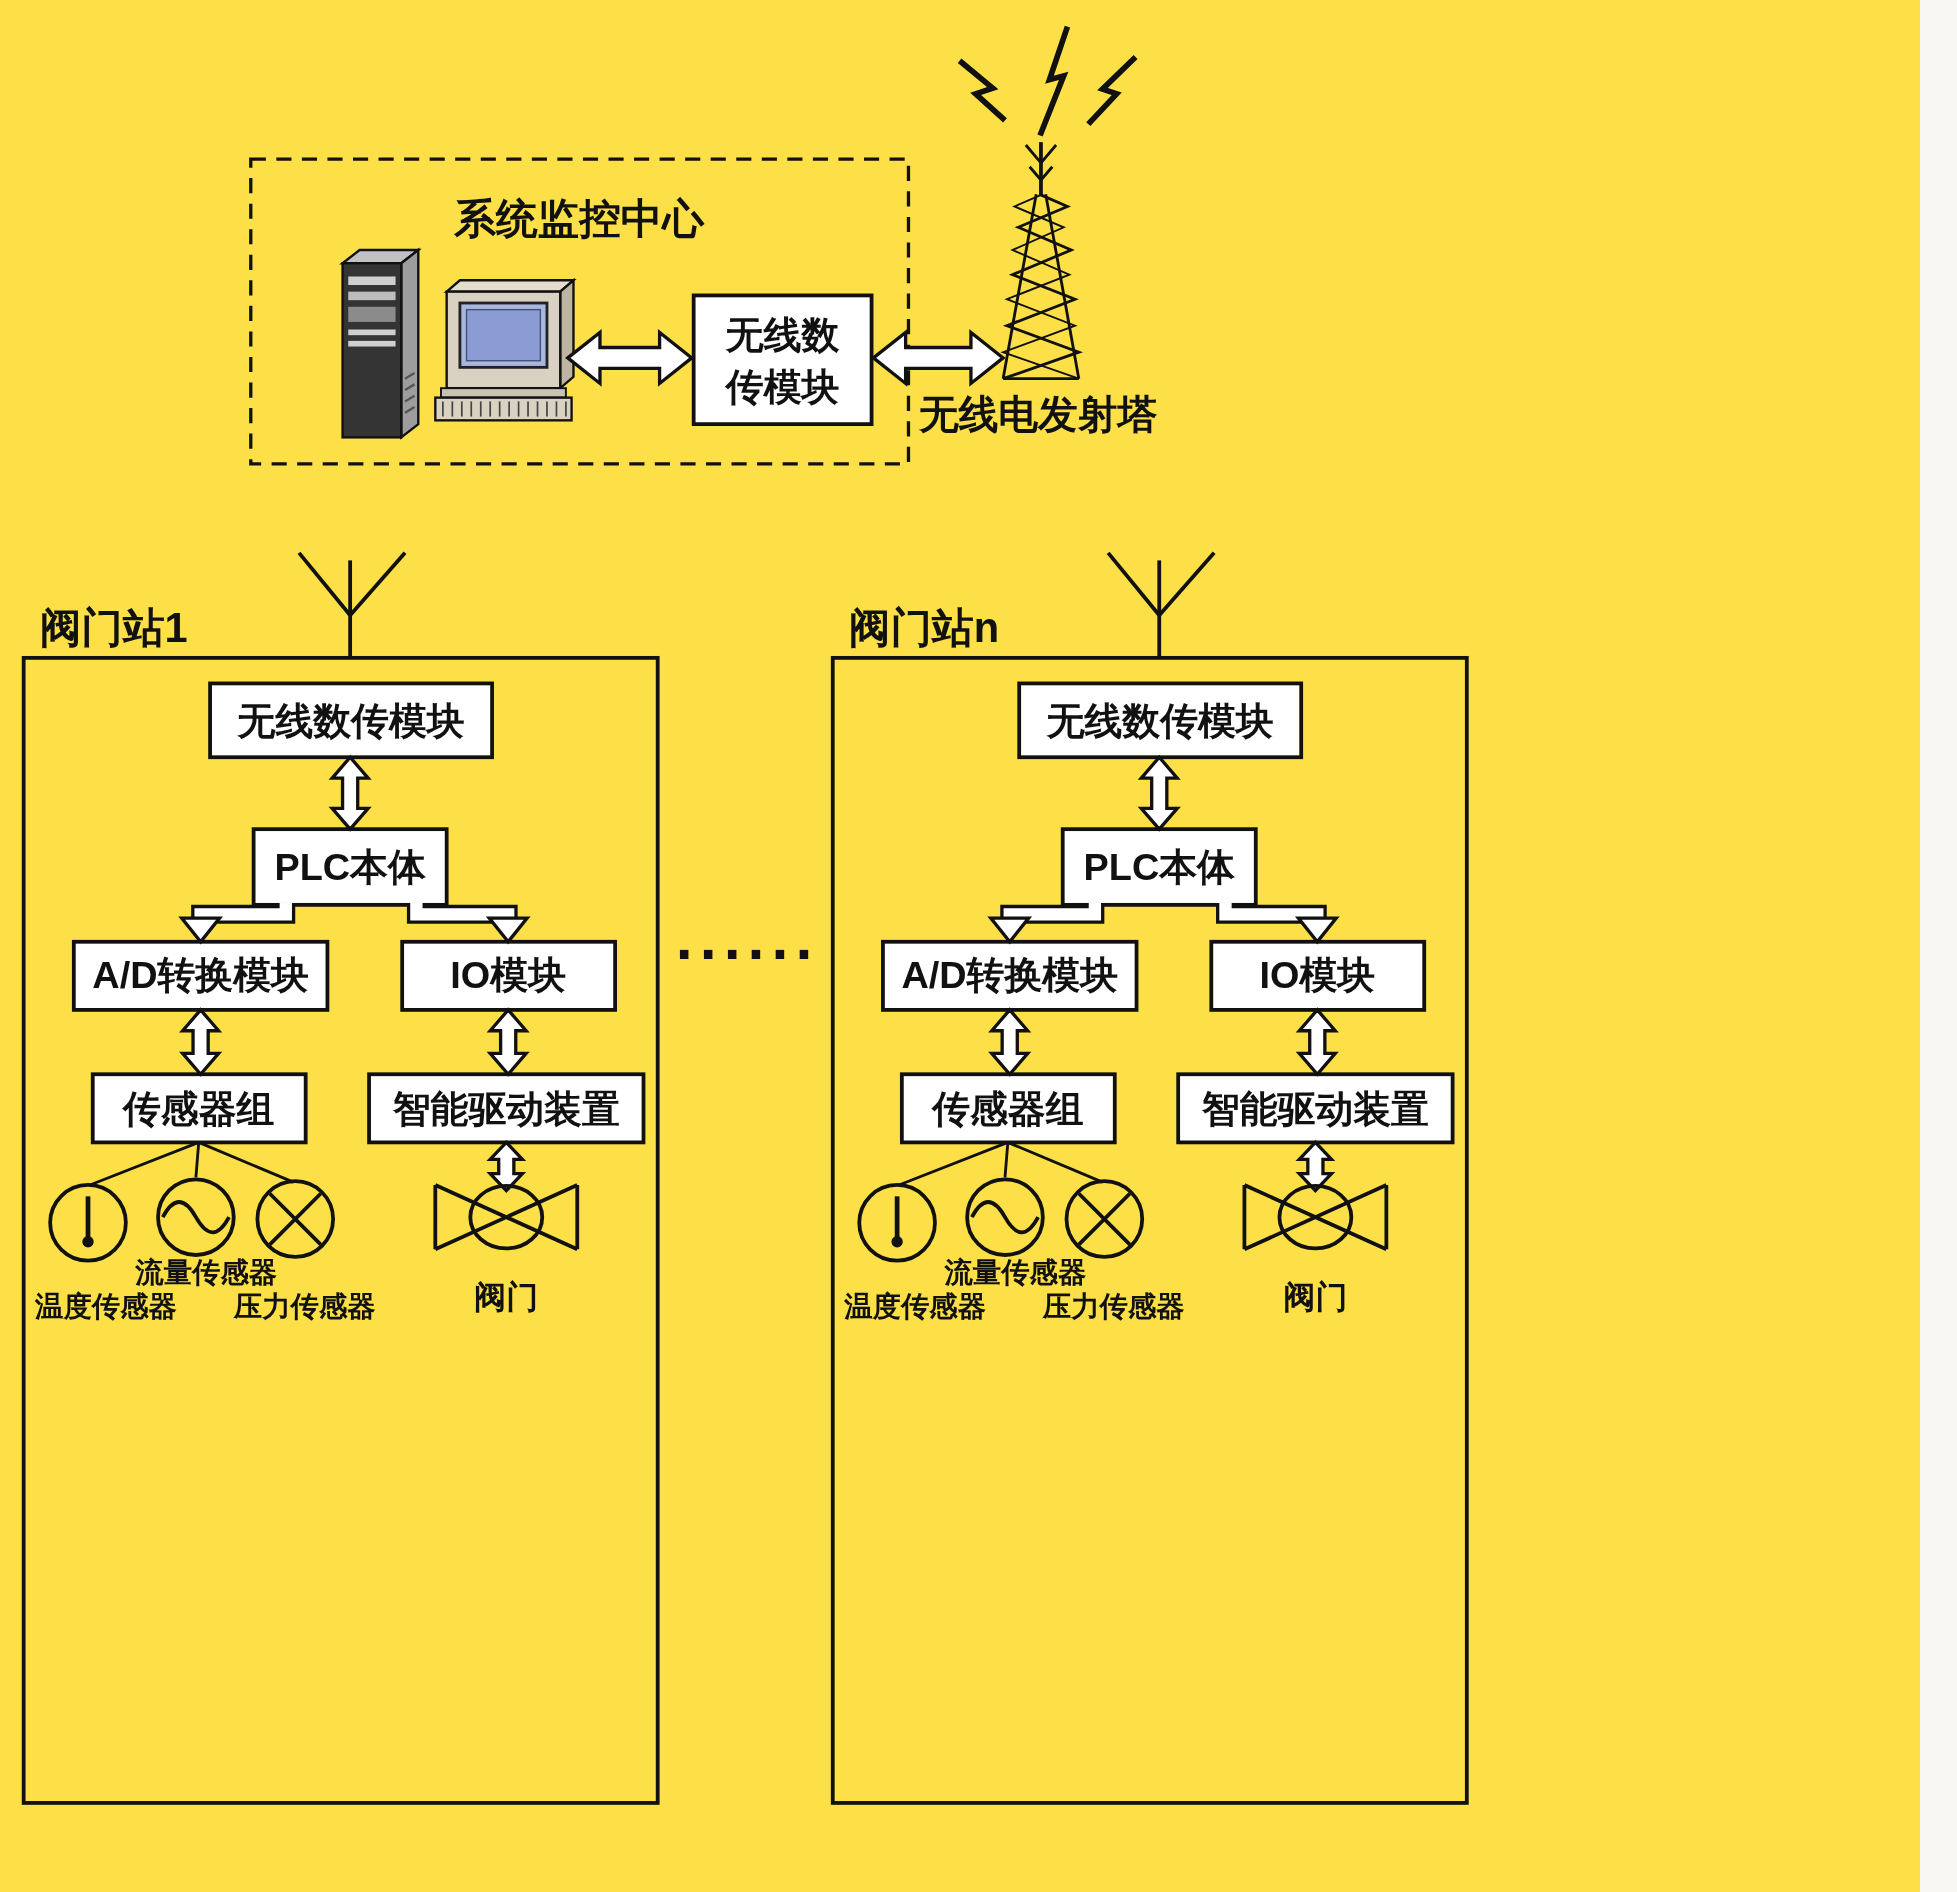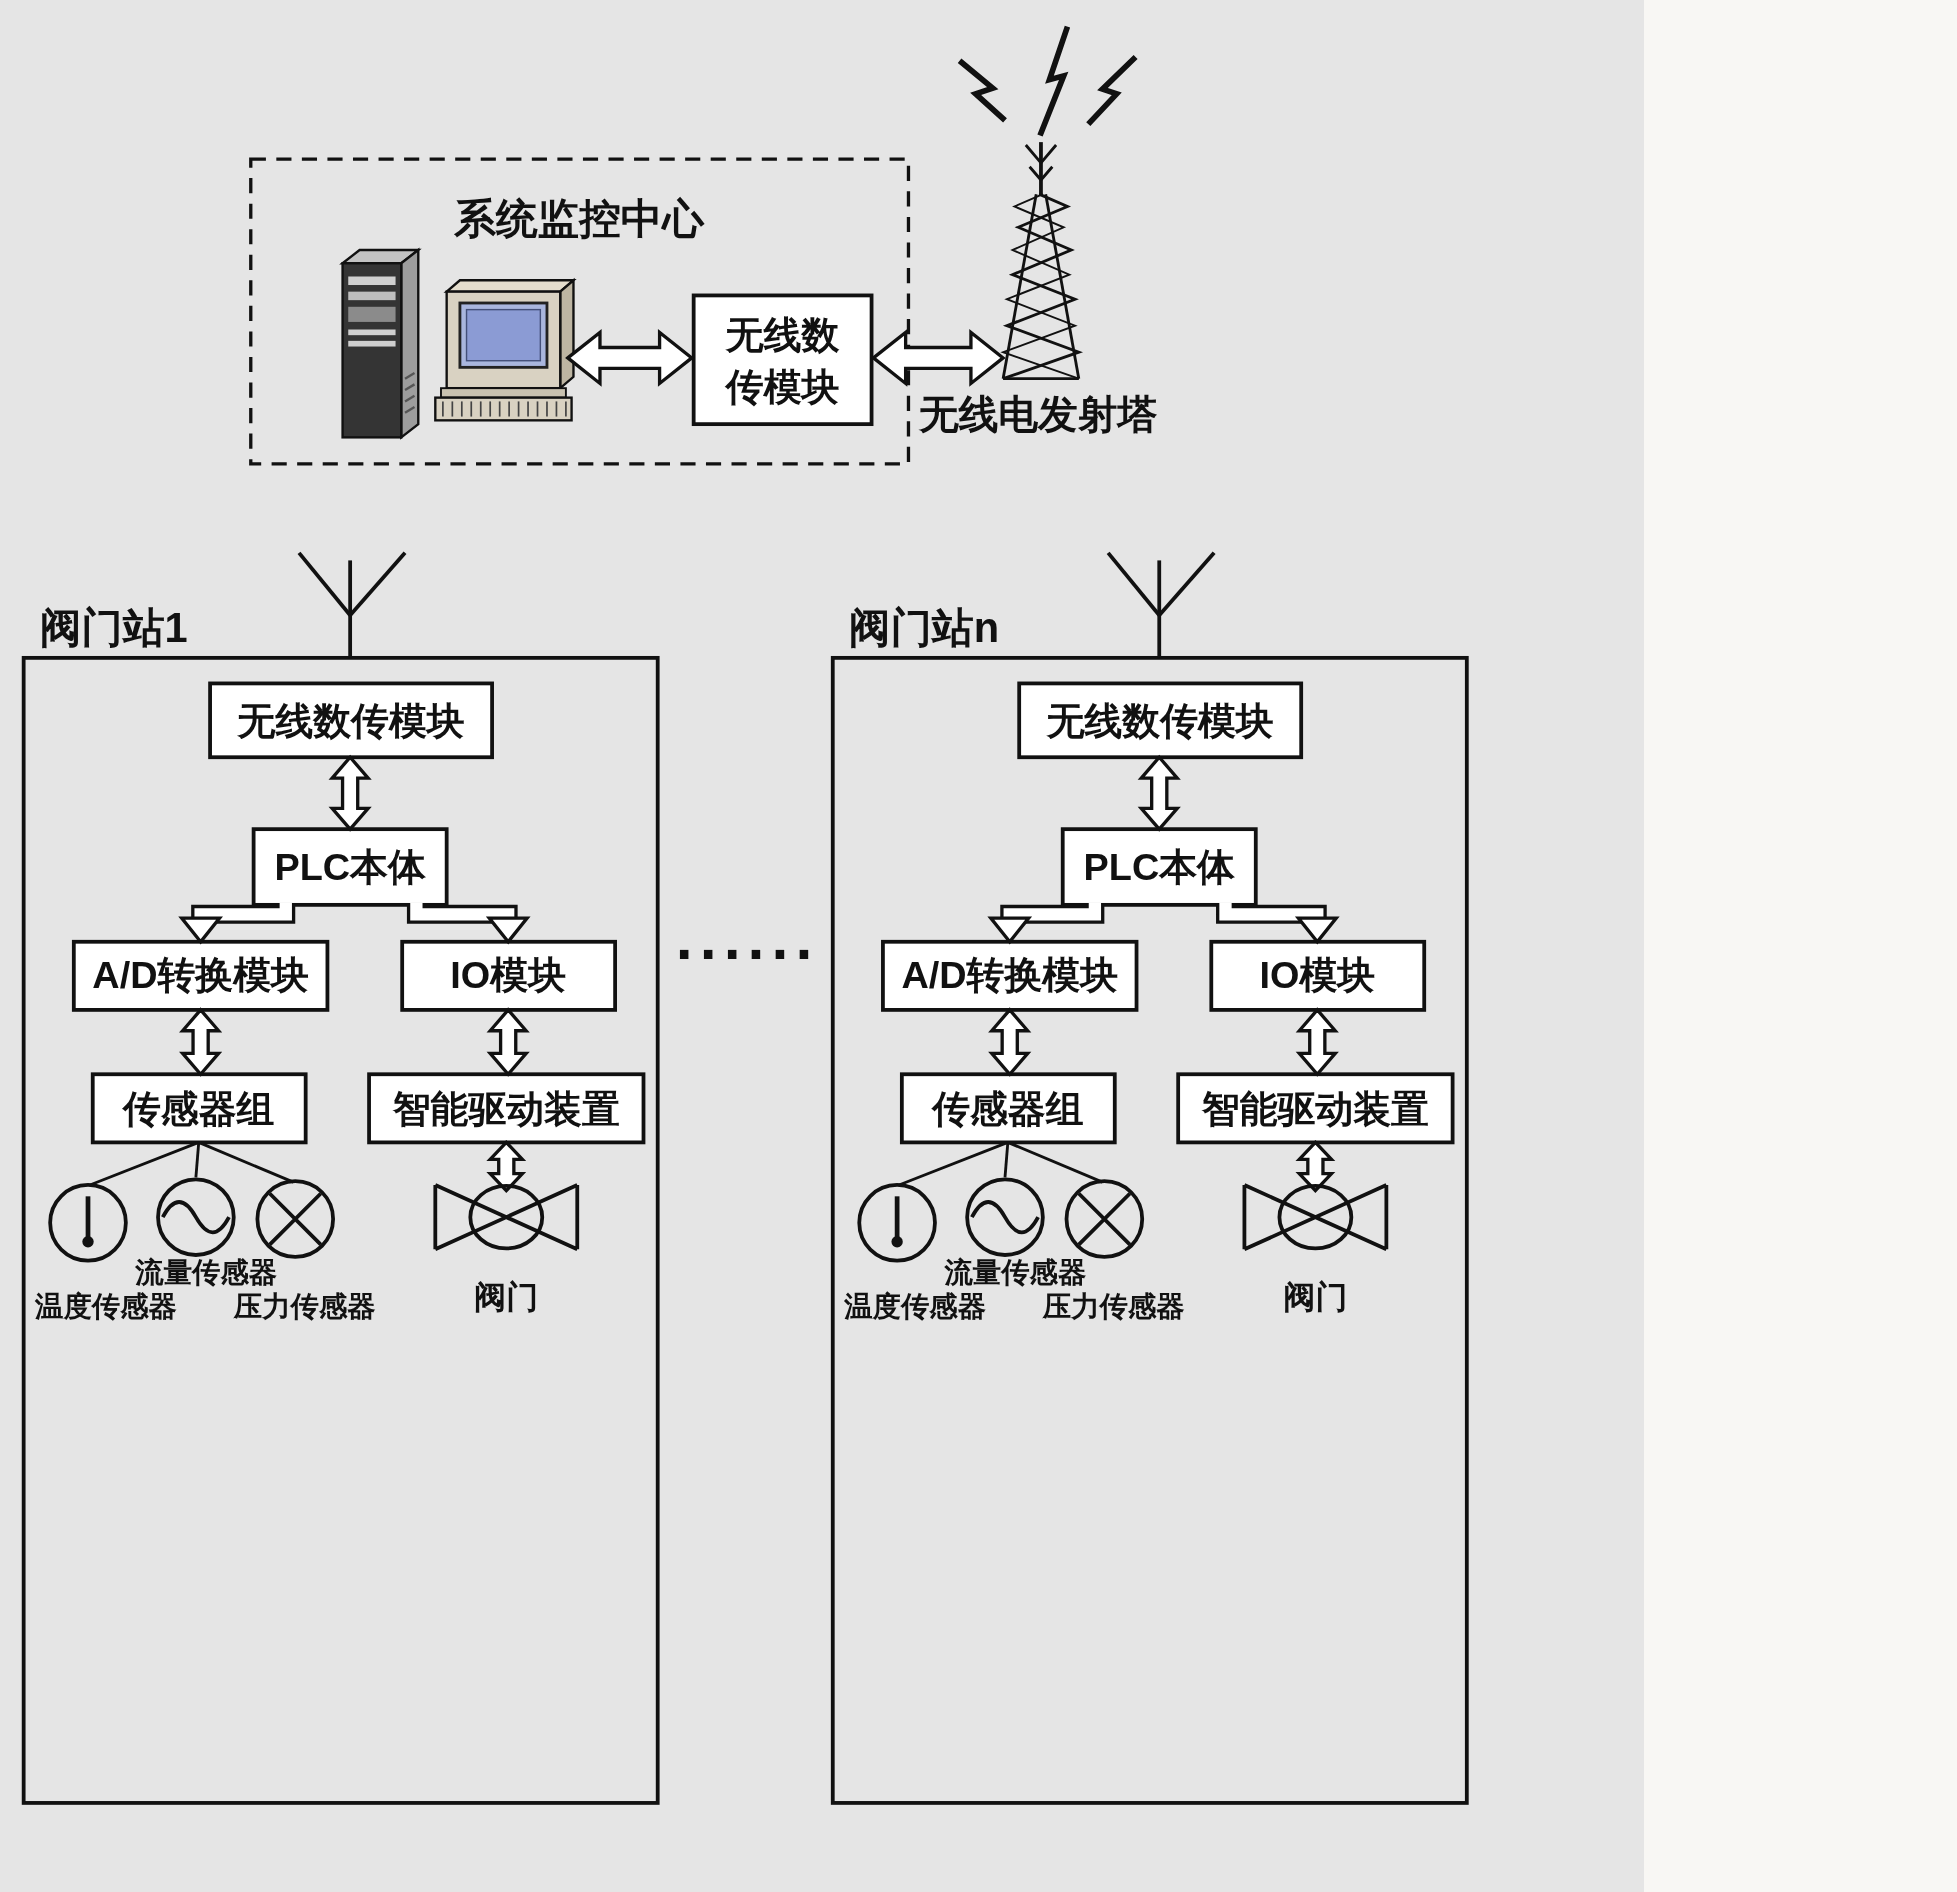--- a/index.html
+++ b/index.html
@@ -1,16 +1,16 @@
 <!DOCTYPE html>
 <html style="font-size:15px"><head>
 <meta charset="utf-8">
 <style>
   html,body{margin:0;padding:0;background:#f8f7f4;}
-  .stage{position:relative;width:1644px;height:1893px;background:#e5e5e5;overflow:hidden;}
+  .stage{position:relative;width:1920px;height:1893px;background:#fde047;overflow:hidden;}
   svg{position:absolute;left:0;top:0;}
   text{font-family:"Liberation Sans","DejaVu Sans",sans-serif;fill:#111;}
   .box-label{font-size:40px;font-weight:600;}
   .small-label{font-size:30px;font-weight:700;}
   .station-name{font-size:44px;font-weight:800;}
   .title{font-size:44px;font-weight:600;}
   .tower-label{font-size:42px;font-weight:600;}
   .valve-label{font-size:34px;font-weight:700;}
   .dots{font-size:64px;font-weight:800;letter-spacing:4px;}
   .frame{fill:none;stroke:#111;stroke-width:4;}

